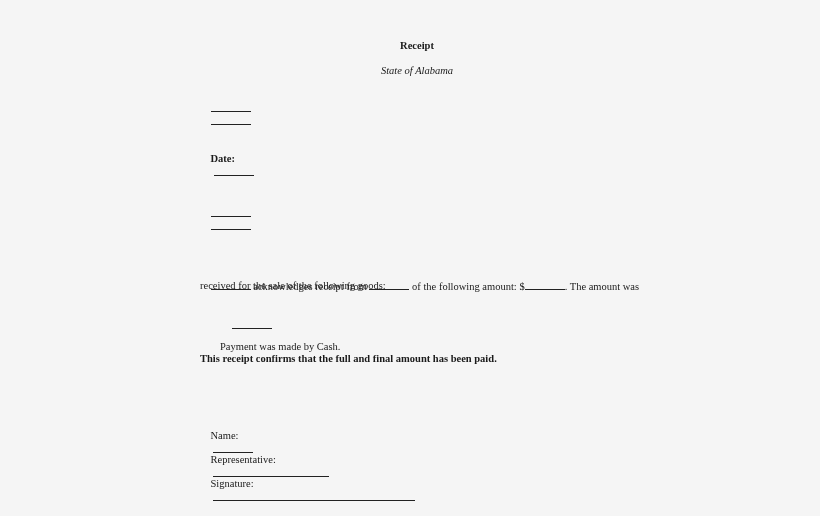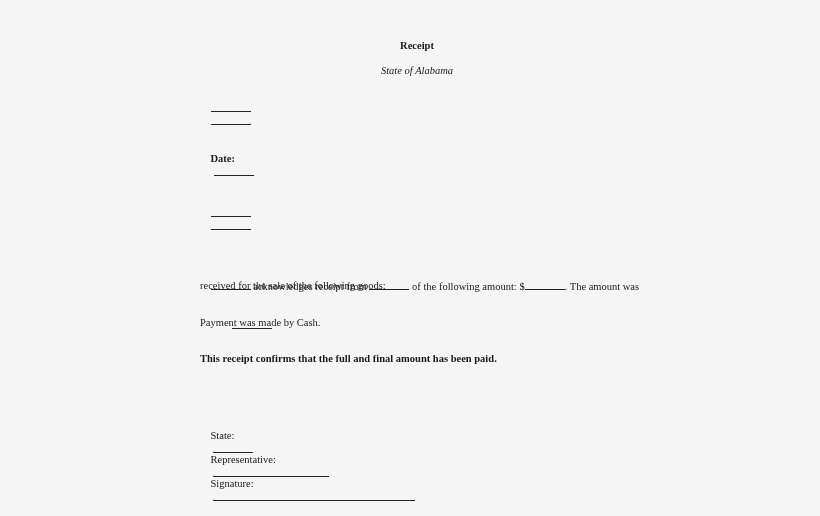--- a/index.html
+++ b/index.html
@@ -89,25 +89,25 @@
 
   <div class="line" style="top:279px;">received for the sale of the following goods:</div>
   <div class="line" style="top:266px;">
     <span class="blank short"></span><span> acknowledges receipt from </span><span class="blank short"></span><span> of the following amount: $</span><span class="blank short"></span><span>. The amount was</span>
   </div>
 
   <div class="line" style="top:305px; left:221px;">
     <span class="blank short"></span>
   </div>
 
-  <div class="line" style="top:316px;">Payment was made by Cash.</div>
+  <div class="line" style="top:340px;margin-left:20px;">Payment was made by Cash.</div>
   <div class="line" style="top:352px;font-weight:bold;">This receipt confirms that the full and final amount has been paid.</div>
 
   <div class="line" style="top:416px;">
-    <span>State:</span>
+    <span>Name:</span>
     <span class="blank short" style="margin-left:2px;"></span>
   </div>
   <div class="line" style="top:464px;">
     <span>Signature:</span>
     <span class="blank xlong" style="margin-left:2px;"></span>
   </div>
   <div class="line" style="top:440px;">
     <span>Representative:</span>
     <span class="blank long" style="margin-left:2px;"></span>
   </div>

